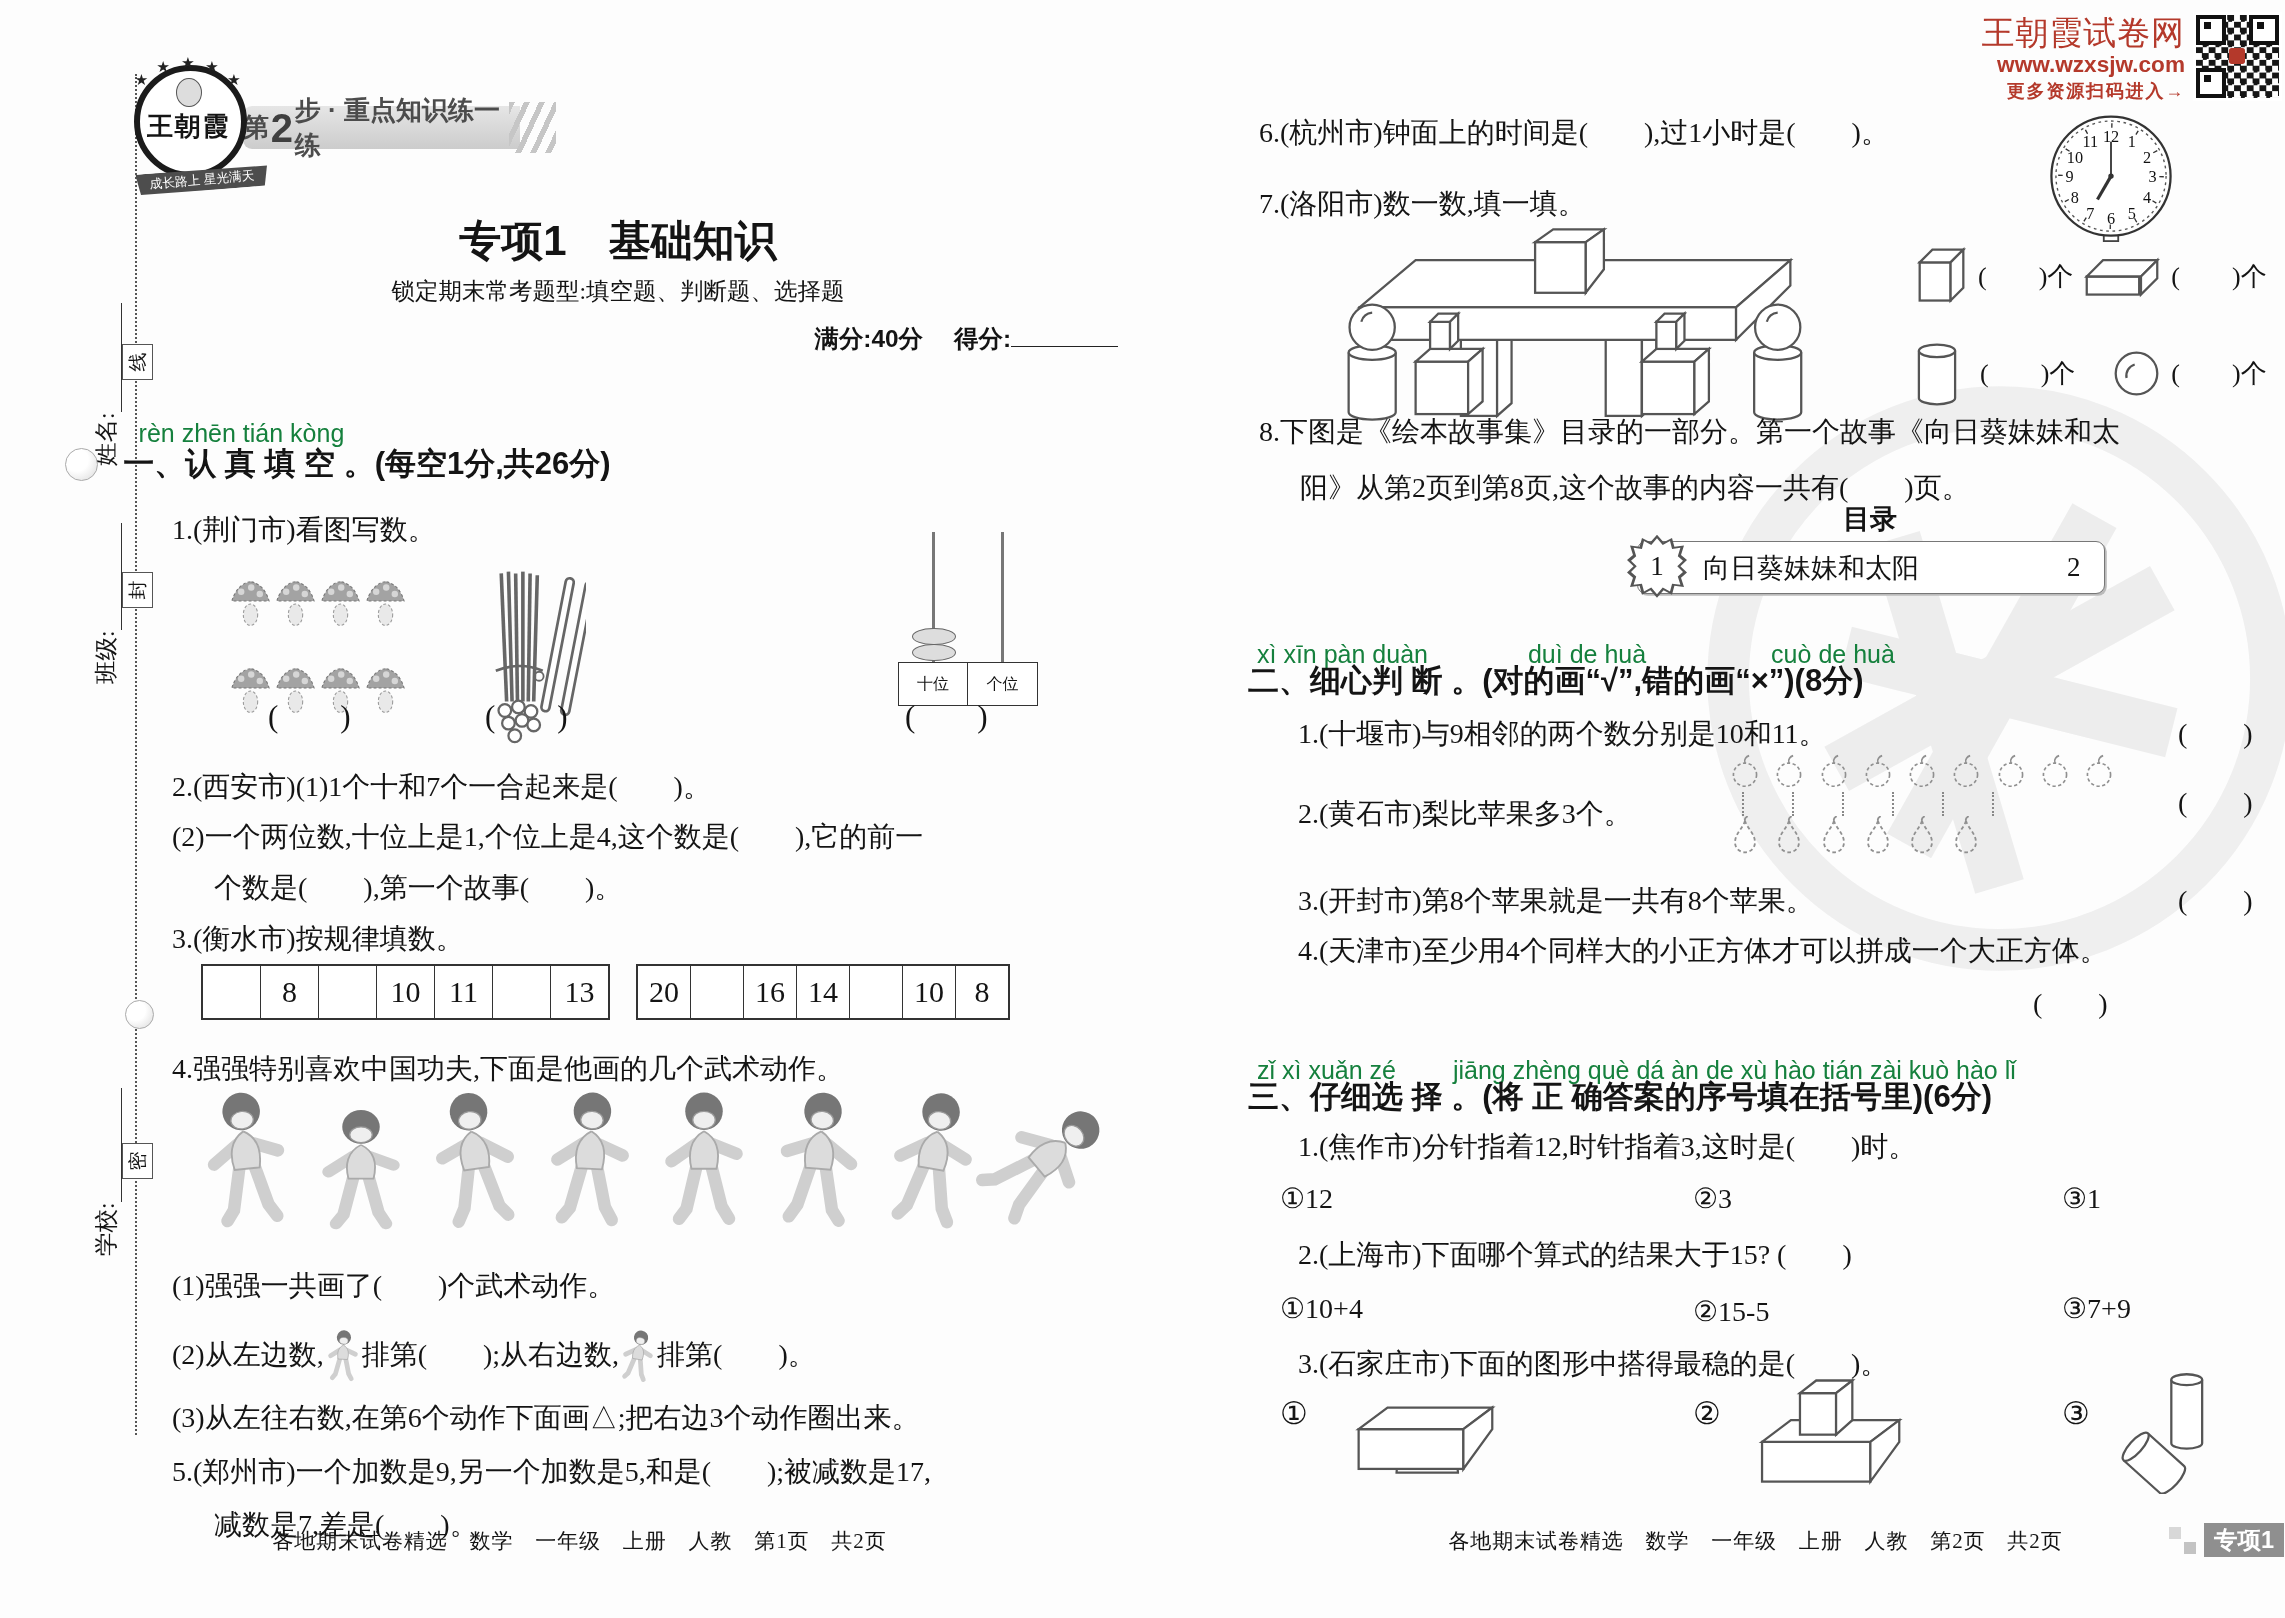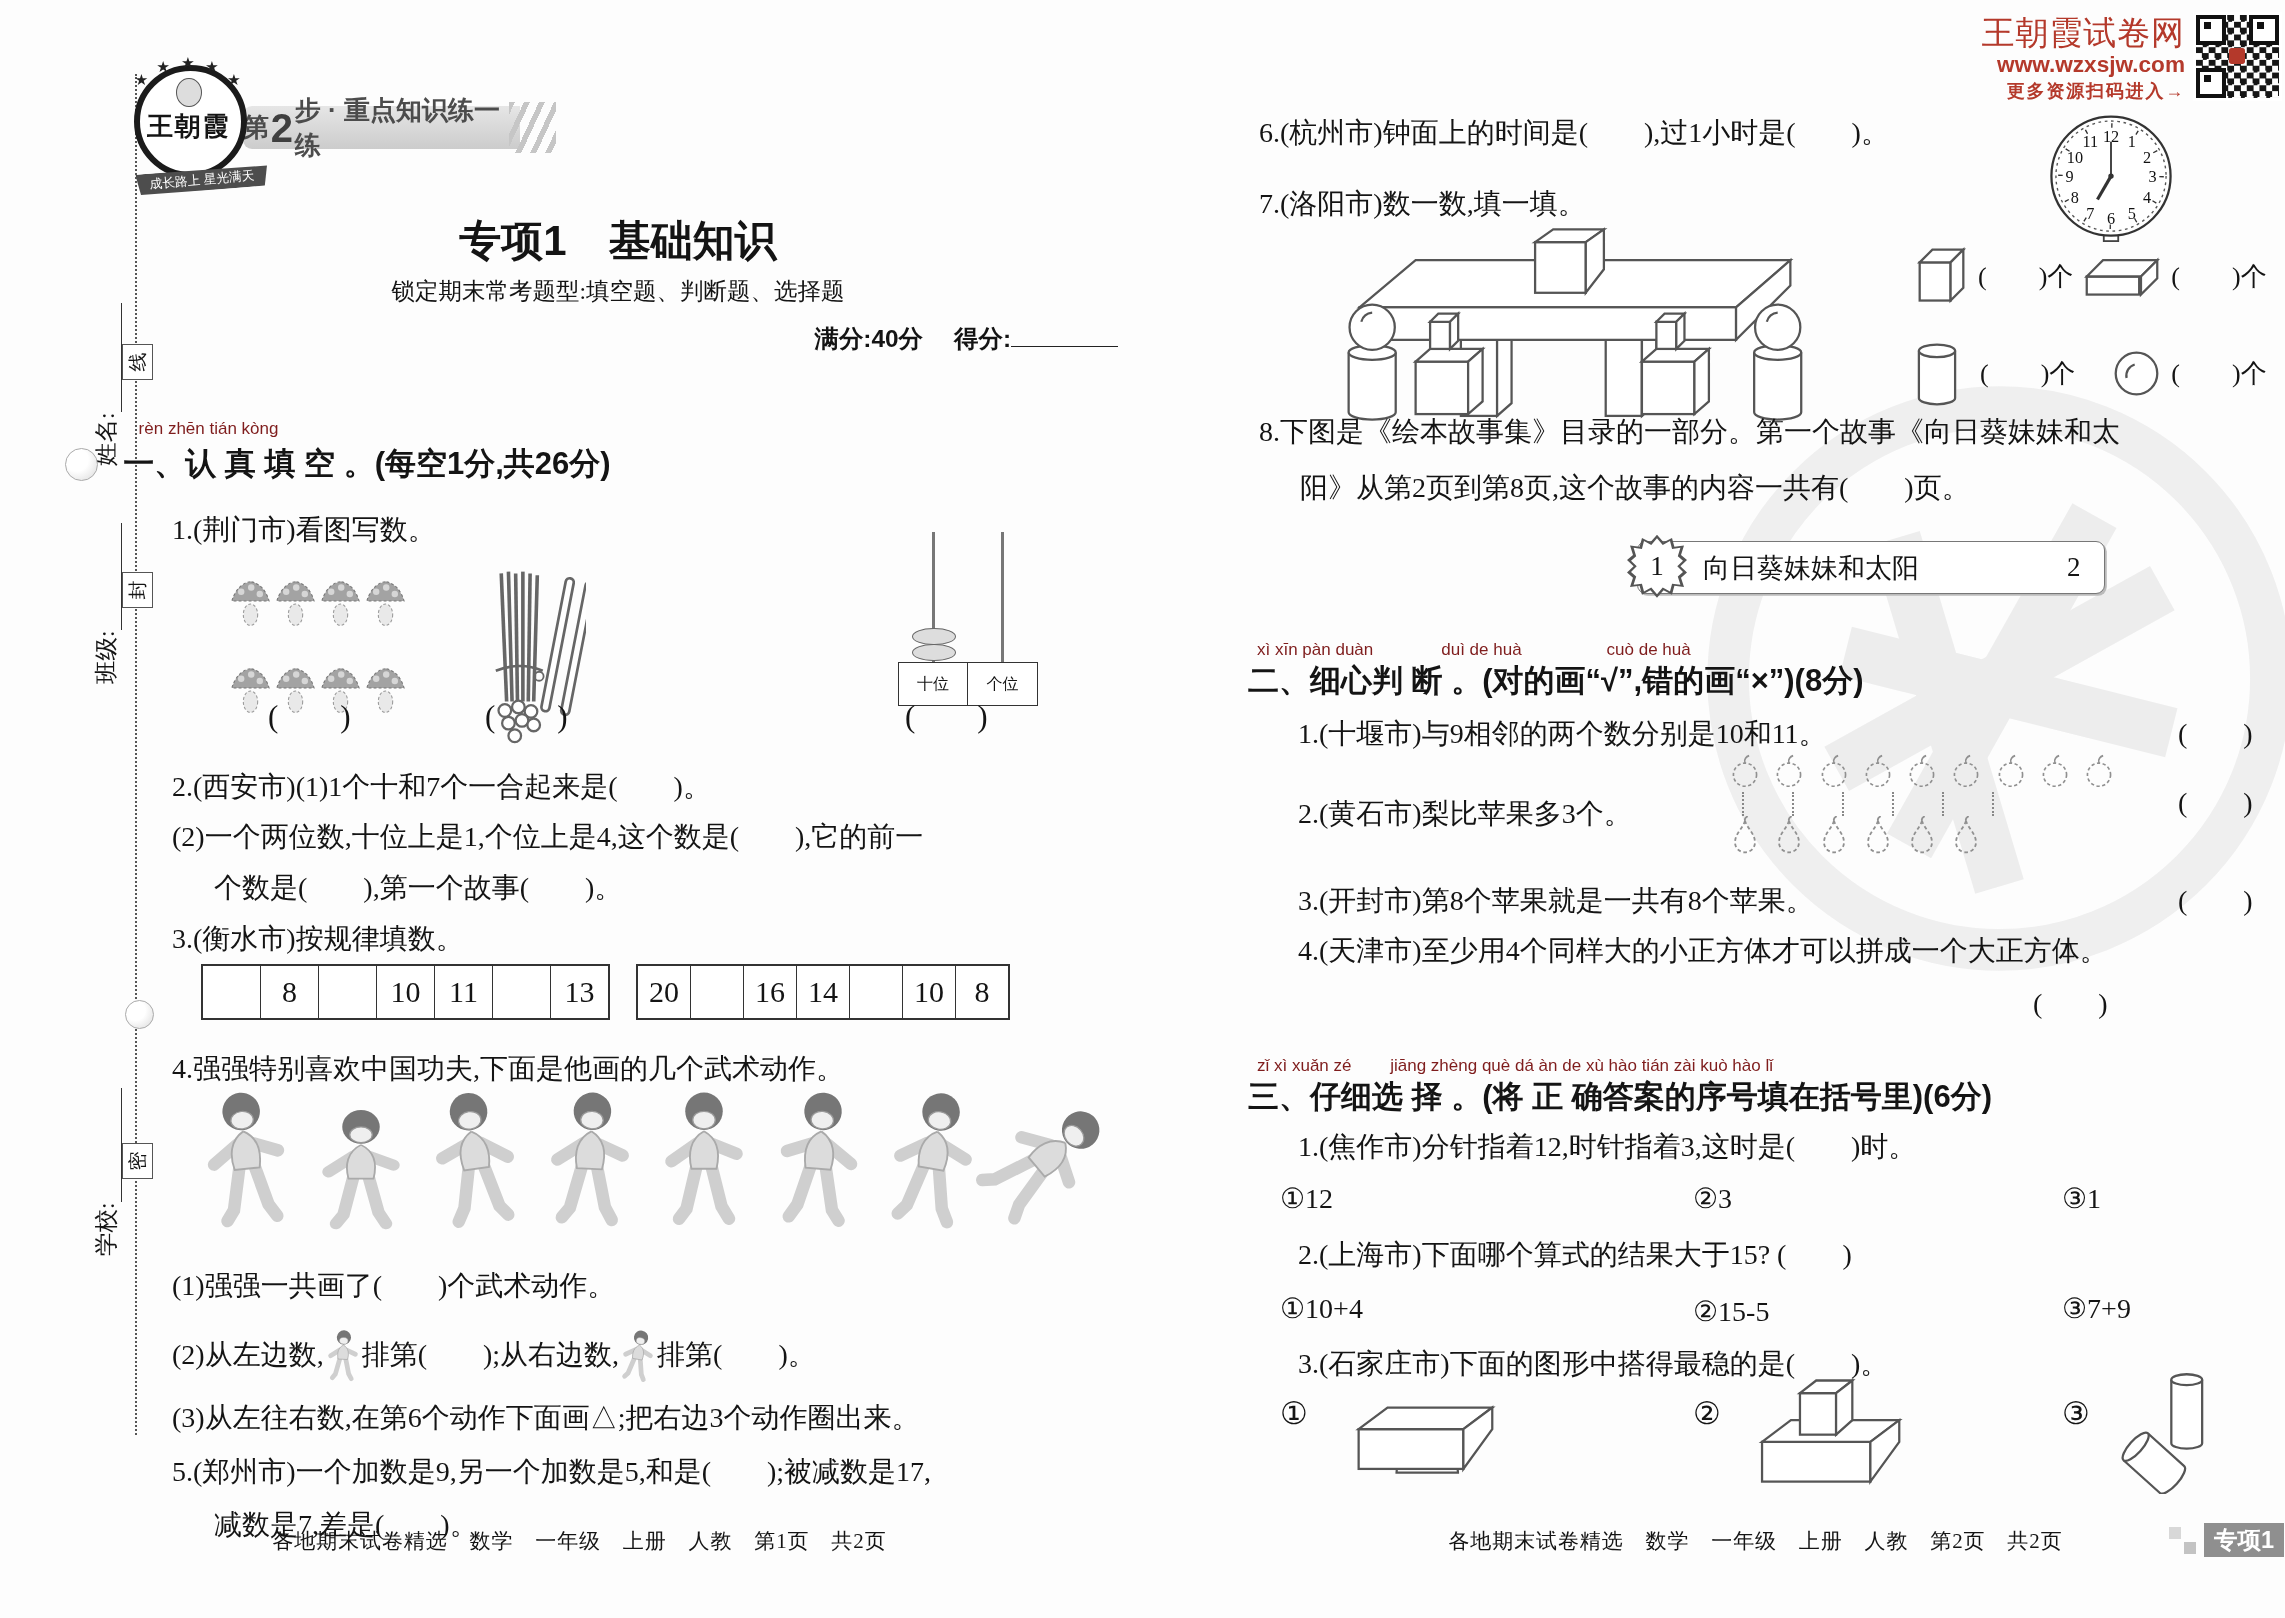--- a/index.html
+++ b/index.html
@@ -2,21 +2,21 @@
 <html style="font-size:14.5px"><head>
 <meta charset="utf-8">
 <style>
   html,body{margin:0;padding:0}
   body{width:2286px;height:1618px;position:relative;background:#fdfdfd;overflow:hidden;
        font-family:"Liberation Serif",serif;color:#141414}
   .abs{position:absolute}
   .t{position:absolute;font-size:28px;white-space:nowrap;line-height:1.25}
   .sans{font-family:"Liberation Sans",sans-serif}
   .h{position:absolute;font-family:"Liberation Sans",sans-serif;font-weight:bold;font-size:30px;white-space:nowrap}
-  .py{position:absolute;font-family:"Liberation Sans",sans-serif;font-size:17px;color:#7f1d1d;white-space:nowrap}
+  .py{position:absolute;font-family:"Liberation Sans",sans-serif;font-size:25px;color:#15803d;white-space:nowrap}
   .ctr{text-align:center}
   .p1{position:absolute;left:116px;top:54px;width:1031px;height:1538px}
   .p2{position:absolute;left:1248px;top:72px;width:1038px;height:1502px}
   .ul{display:inline-block;border-bottom:1.8px solid #222;height:20px;width:107px;vertical-align:baseline}
   
   .wm{position:absolute;left:1701px;top:380px;z-index:0;opacity:.9}
   .z{z-index:2}
   
   .bindline{position:absolute;left:135px;top:74px;height:1361px;border-left:2.7px dotted #555;z-index:1}
   .vlab{position:absolute;left:90px;transform:rotate(-90deg);transform-origin:0 0;display:flex;align-items:flex-end;font-size:23.5px;white-space:nowrap;z-index:2}
@@ -449,20 +449,21 @@
           <circle cx="26" cy="26" r="23"></circle>
           <path d="M15 31 a13 13 0 0 1 9 -15" fill="none"></path>
         </g>
     </svg>
     <span class="cunit">(　　)个</span>
   </div>
 
   <div class="t" style="left:11px;top:342px">8.下图是《绘本故事集》目录的一部分。第一个故事《向日葵妹妹和太</div>
   <div class="t" style="left:52px;top:398px">阳》从第2页到第8页,这个故事的内容一共有(　　)页。</div>
 
+  <div class="h ctr" style="left:389px;top:429px;width:466px;font-size:27px">目录</div>
   <div class="tocbox">
     <span class="burst">
       <span class="in">1</span>
     </span>
     <span class="tocstory">向日葵妹妹和太阳</span>
     <span class="tocpage">2</span>
   </div>
 
   <div class="py" style="left:9px;top:566px">xì  xīn pàn duàn　　　　duì  de huà　　　　　cuò de huà</div>
   <div class="h" style="left:0;top:588px;font-size:31px">二、细心判 断 。(对的画“√”,错的画“×”)(8分)</div>

